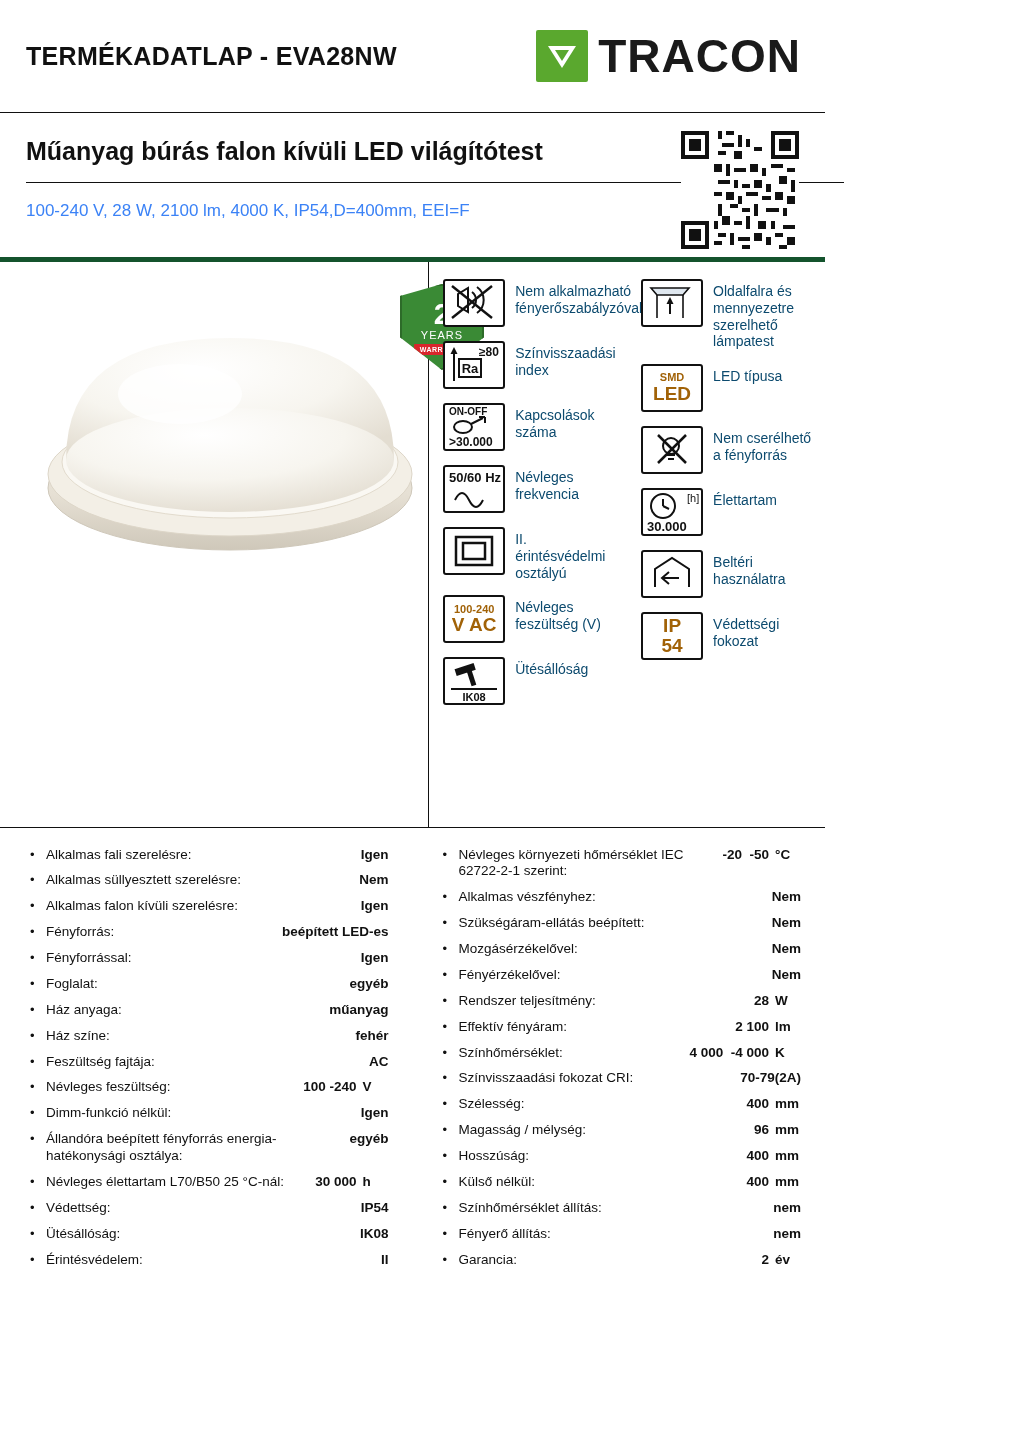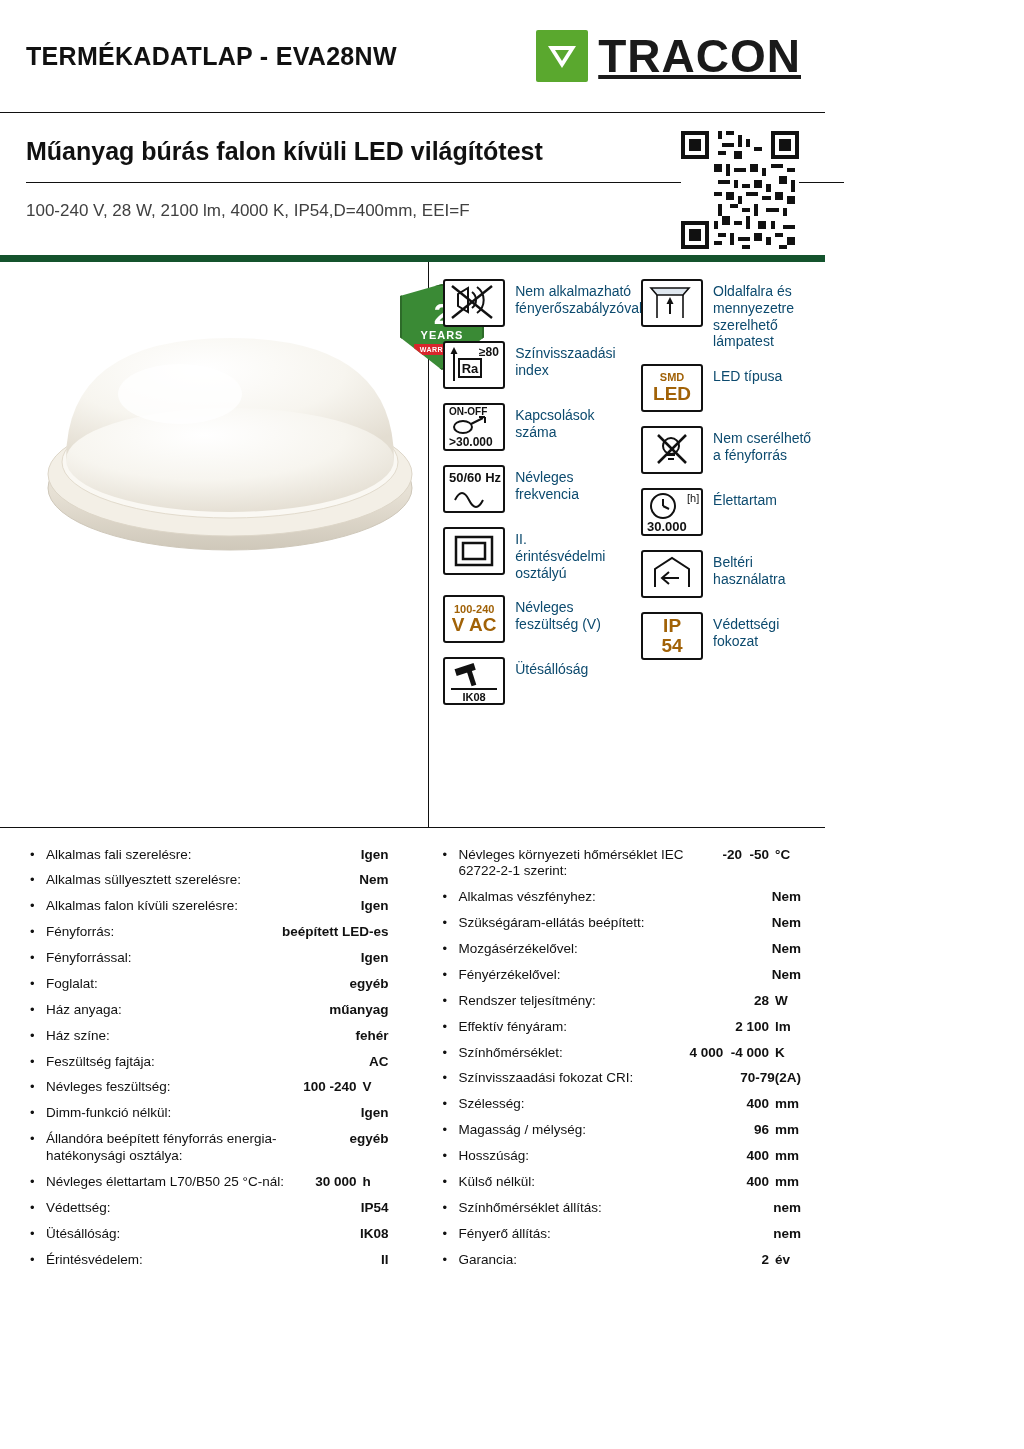--- a/index.html
+++ b/index.html
@@ -34,21 +34,20 @@
   .header-title {
     font-size: 25px;
     font-weight: bold;
     letter-spacing: 0.3px;
     color: #111;
   }
   .logo {
     display: flex;
     align-items: center;
     gap: 10px;
-    text-decoration: underline;
   }
   .logo-mark {
     width: 52px;
     height: 52px;
     background: #5aa82e;
     display: flex;
     align-items: center;
     justify-content: center;
     border-radius: 2px;
   }
@@ -56,40 +55,40 @@
   .logo-text {
     font-size: 46px;
     font-weight: bold;
     letter-spacing: 1px;
     color: #1a1a1a;
   }
 
   
   .title-block {
     border-top: 1px solid #111;
-    border-bottom: 7px solid #14532d;
+    border-bottom: 5px solid #14532d;
     position: relative;
     padding: 18px 26px 16px 26px;
     box-sizing: border-box;
     min-height: 150px;
   }
   .product-title {
     font-size: 25px;
     font-weight: bold;
     color: #111;
     margin: 6px 0 0 0;
   }
   .title-rule {
     border-bottom: 1px solid #111;
     margin: 16px 0 0 0;
     width: 818px;
   }
   .product-sub {
     font-size: 17px;
-    color: #404040;
+    color: #3b82f6;
     margin-top: 18px;
   }
   .qr {
     position: absolute;
     right: 26px;
     top: 18px;
     width: 118px;
     height: 118px;
   }
   .qr svg { display:block; }
@@ -128,21 +127,21 @@
     clip-path: polygon(50% 0%, 100% 14%, 100% 62%, 50% 100%, 0% 62%, 0% 14%);
     display: flex;
     flex-direction: column;
     align-items: center;
     justify-content: center;
     color: #fff;
     border: 2px solid #2d6b29;
     box-sizing: border-box;
   }
   .warranty .num { font-size: 30px; font-weight: bold; line-height: 1; }
-  .warranty .yrs { font-size: 11px; font-weight: bold; letter-spacing: 1px; }
+  .warranty .yrs { font-size: 11px; font-weight: normal; letter-spacing: 1px; }
   .warranty .ribbon {
     background: #d8262c;
     color: #fff;
     font-size: 7px;
     font-weight: bold;
     letter-spacing: 0.5px;
     padding: 2px 6px;
     margin-top: 3px;
     border-radius: 1px;
   }

